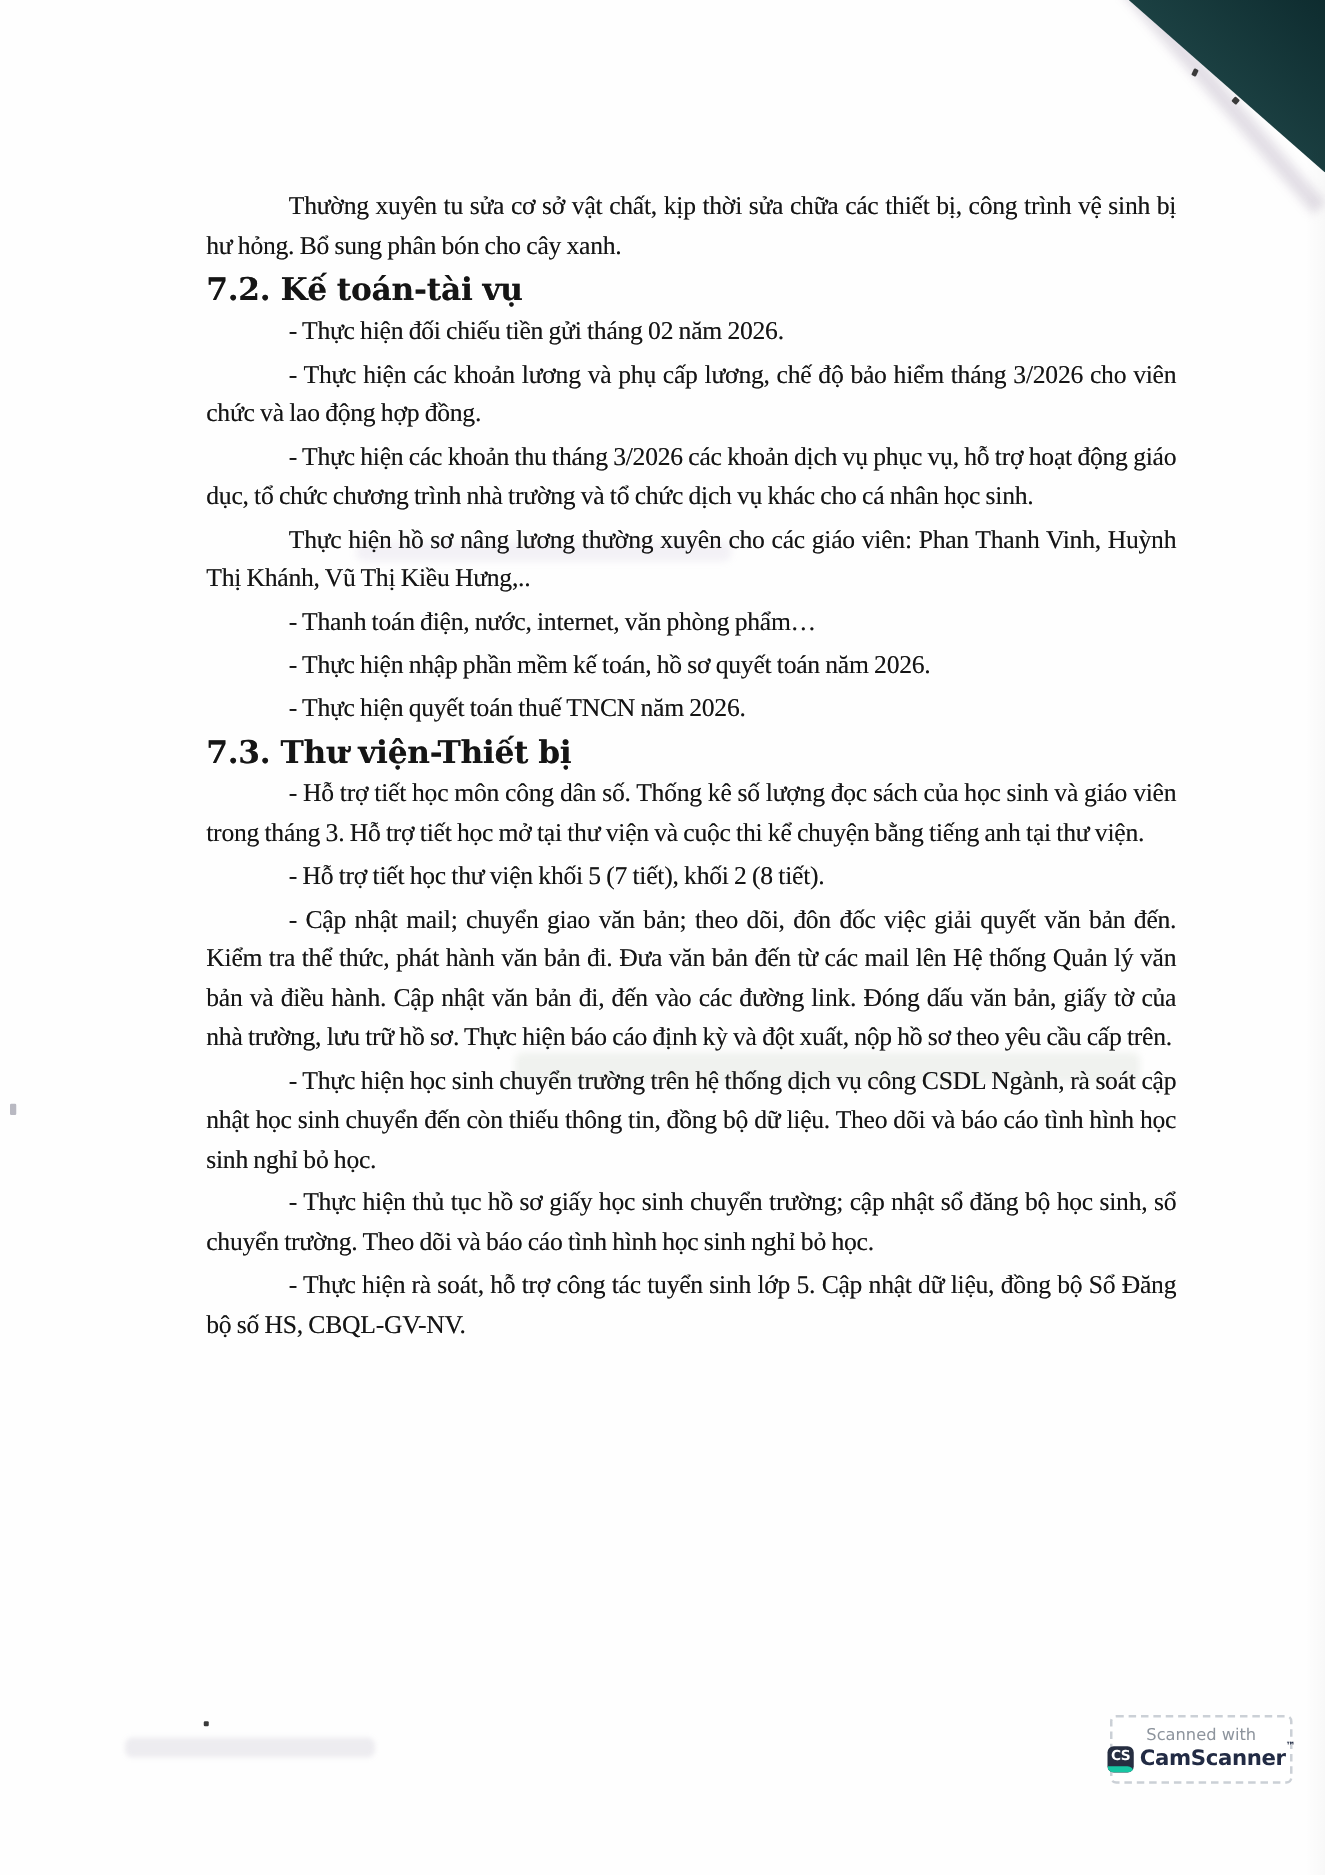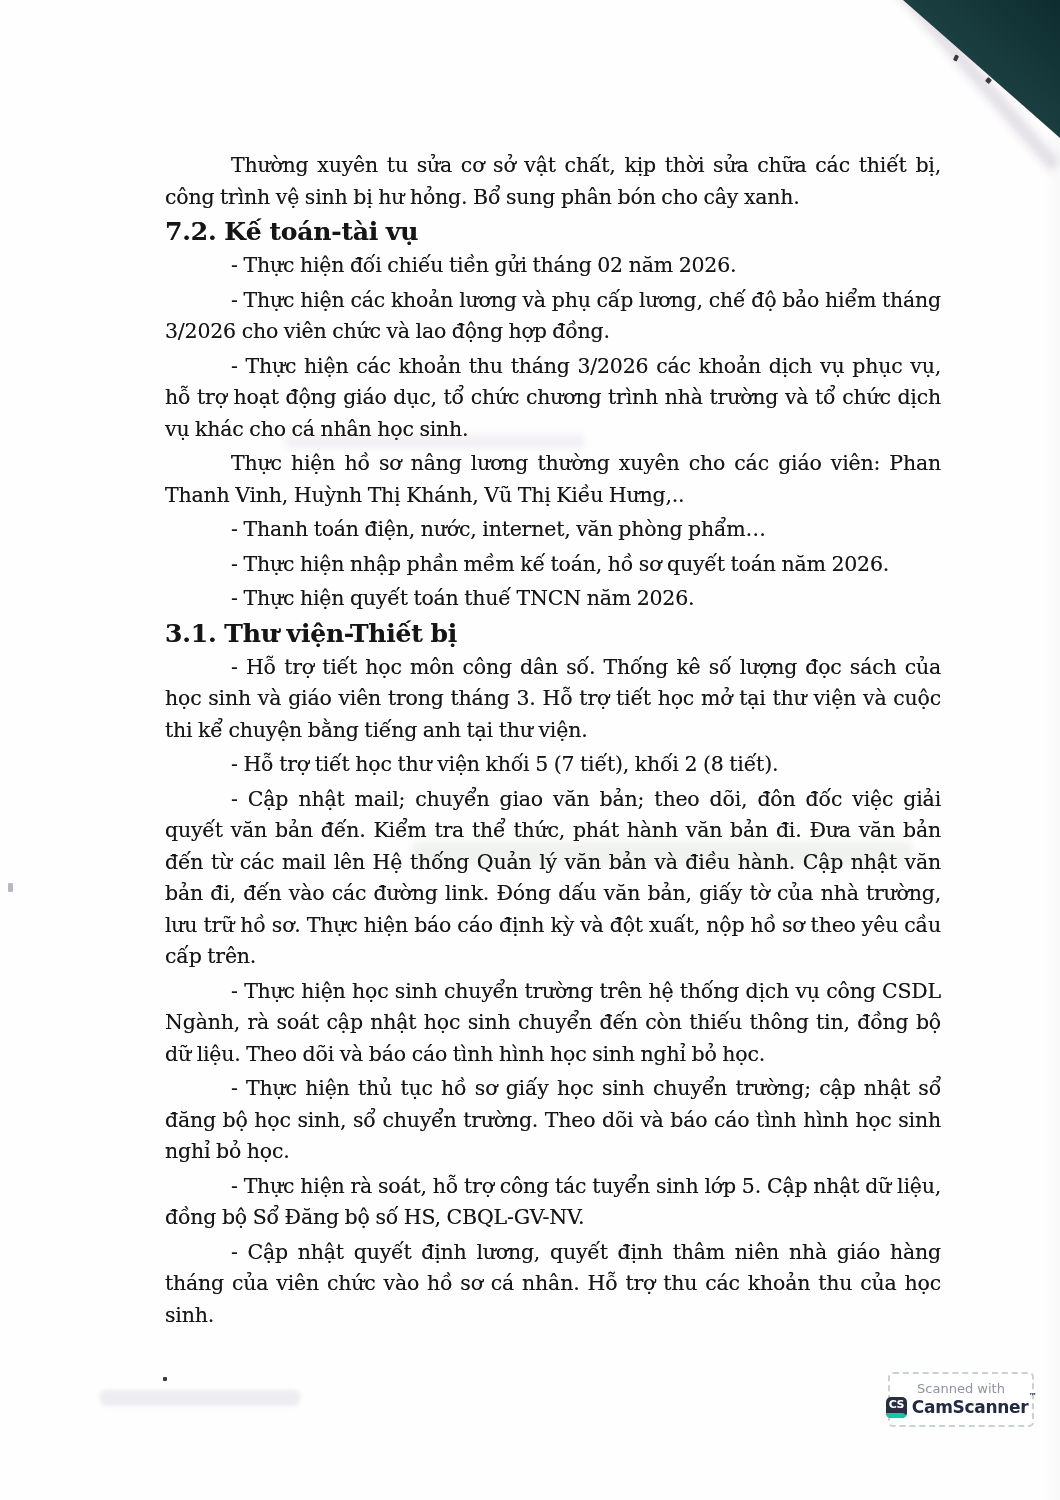--- a/index.html
+++ b/index.html
@@ -23,20 +23,21 @@
     text-align:justify;
     letter-spacing:-0.2px;
     word-spacing:-0.6px;
     text-shadow:0 0 0.5px rgba(20,20,20,0.55);
   }
   .para {
     font-size:20.5px;
     line-height:31.5px;
     text-indent:66px;
     margin:0 0 3px 0;
+    font-family:Liberation Serif, serif;
   }
   .section-heading {
     font-size:25px;
     line-height:32px;
     font-weight:bold;
     text-indent:0;
     margin:3px 0 2px 0;
   }
   
   .corner-dark {
@@ -155,28 +156,27 @@
     <p class="para">Thường xuyên tu sửa cơ sở vật chất, kịp thời sửa chữa các thiết bị, công trình vệ sinh bị hư hỏng. Bổ sung phân bón cho cây xanh.</p>
     <div id="sections">
         <h3 class="section-heading">7.2. Kế toán-tài vụ</h3>
         <p class="para">- Thực hiện đối chiếu tiền gửi tháng 02 năm 2026.</p>
         <p class="para">- Thực hiện các khoản lương và phụ cấp lương, chế độ bảo hiểm tháng 3/2026 cho viên chức và lao động hợp đồng.</p>
         <p class="para">- Thực hiện các khoản thu tháng 3/2026 các khoản dịch vụ phục vụ, hỗ trợ hoạt động giáo dục, tổ chức chương trình nhà trường và tổ chức dịch vụ khác cho cá nhân học sinh.</p>
         <p class="para">Thực hiện hồ sơ nâng lương thường xuyên cho các giáo viên: Phan Thanh Vinh, Huỳnh Thị Khánh, Vũ Thị Kiều Hưng,..</p>
         <p class="para">- Thanh toán điện, nước, internet, văn phòng phẩm…</p>
         <p class="para">- Thực hiện nhập phần mềm kế toán, hồ sơ quyết toán năm 2026.</p>
         <p class="para">- Thực hiện quyết toán thuế TNCN năm 2026.</p>
-        <h3 class="section-heading">3.1. Thư viện-Thiết bị</h3>
+        <h3 class="section-heading">7.3. Thư viện-Thiết bị</h3>
         <p class="para">- Hỗ trợ tiết học môn công dân số. Thống kê số lượng đọc sách của học sinh và giáo viên trong tháng 3. Hỗ trợ tiết học mở tại thư viện và cuộc thi kể chuyện bằng tiếng anh tại thư viện.</p>
         <p class="para">- Hỗ trợ tiết học thư viện khối 5 (7 tiết), khối 2 (8 tiết).</p>
         <p class="para">- Cập nhật mail; chuyển giao văn bản; theo dõi, đôn đốc việc giải quyết văn bản đến. Kiểm tra thể thức, phát hành văn bản đi. Đưa văn bản đến từ các mail lên Hệ thống Quản lý văn bản và điều hành. Cập nhật văn bản đi, đến vào các đường link. Đóng dấu văn bản, giấy tờ của nhà trường, lưu trữ hồ sơ. Thực hiện báo cáo định kỳ và đột xuất, nộp hồ sơ theo yêu cầu cấp trên.</p>
         <p class="para">- Thực hiện học sinh chuyển trường trên hệ thống dịch vụ công CSDL Ngành, rà soát cập nhật học sinh chuyển đến còn thiếu thông tin, đồng bộ dữ liệu. Theo dõi và báo cáo tình hình học sinh nghỉ bỏ học.</p>
         <p class="para">- Thực hiện thủ tục hồ sơ giấy học sinh chuyển trường; cập nhật sổ đăng bộ học sinh, sổ chuyển trường. Theo dõi và báo cáo tình hình học sinh nghỉ bỏ học.</p>
         <p class="para">- Thực hiện rà soát, hỗ trợ công tác tuyển sinh lớp 5. Cập nhật dữ liệu, đồng bộ Sổ Đăng bộ số HS, CBQL-GV-NV.</p>
-        <p class="para">- Cập nhật quyết định lương, quyết định thâm niên nhà giáo hàng tháng của viên chức vào hồ sơ cá nhân. Hỗ trợ thu các khoản thu của học sinh.</p>
       </div>
   </div>
 
   <div class="cs-badge">
     <div class="cs-scanned-with">Scanned with</div>
     <div class="cs-row">
       <span class="cs-logo">
         <span class="cs-letters">CS</span>
         <span class="cs-accent"></span>
       </span>

